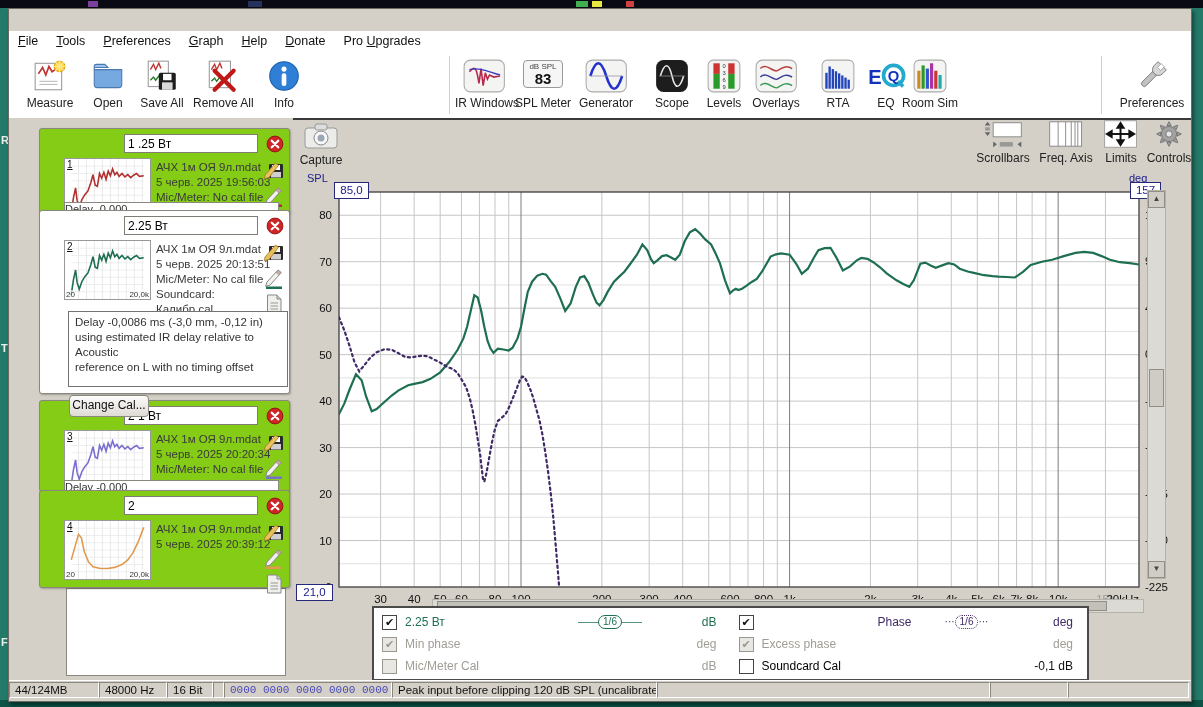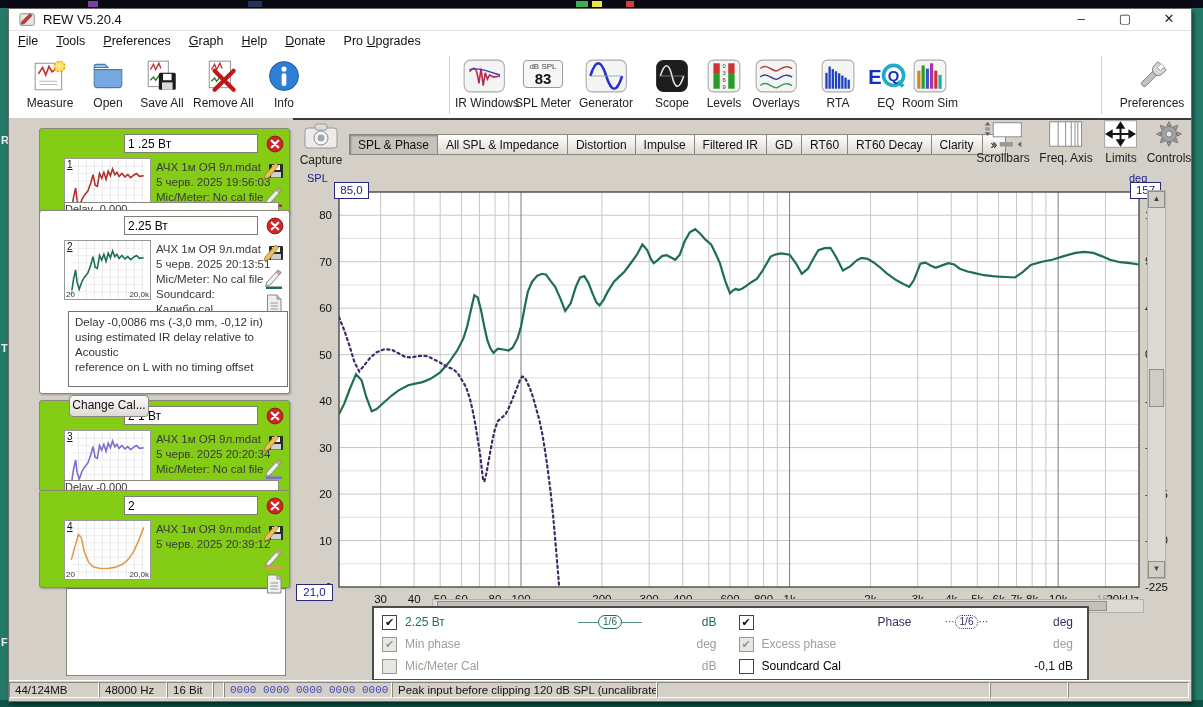--- a/index.html
+++ b/index.html
@@ -84,32 +84,20 @@
   </div>
   <div id="letters">
       <span class="side-letter" style="top: 134px;">R</span>
       <span class="side-letter" style="top: 342px;">T</span>
       <span class="side-letter" style="top: 636px;">F</span>
     </div>
   <div style="position:absolute;left:0;bottom:0;width:1203px;height:7px;background:#0c5346"></div>
 
   <div class="win">
 
-    <div class="titlebar">
-      <span class="appicon">
-        <svg viewBox="0 0 20 18">
-            <rect x="1" y="3" width="16" height="13" rx="2" fill="#e9e6e0" stroke="#8a877f"></rect>
-            <path d="M3 12 L12 3 l2.5 2 L6 14 l-3.5 .8 z" fill="#c43b3b" stroke="#7c1f1f" stroke-width=".7"></path>
-          </svg>
-      </span>
-      <span class="title-text">REW V5.20.4</span>
-      <span class="winctl" style="right:88px">–</span>
-      <span class="winctl" style="right:44px">▢</span>
-      <span class="winctl" style="right:0">✕</span>
-    </div>
 
     <div class="menubar" id="menubar"><span class="menu-item"><u>F</u>ile</span><span class="menu-item"><u>T</u>ools</span><span class="menu-item"><u>P</u>references</span><span class="menu-item"><u>G</u>raph</span><span class="menu-item"><u>H</u>elp</span><span class="menu-item"><u>D</u>onate</span><span class="menu-item">Pro <u>U</u>pgrades</span></div>
 
     <div class="toolbar">
       <div id="tb-left">
           <div class="tbtn" style="left: 12px;">
             <span class="ico"><svg viewBox="0 0 34 34">
                 <rect x="3" y="5" width="25" height="25" fill="#fff" stroke="#999"></rect>
                 <path d="M6 15l4-6 3 7 3-8 3 5 3-2" stroke="#c23333" fill="none" stroke-width="1.6"></path>
                 <line x1="7" y1="22" x2="24" y2="22" stroke="#bbb"></line>
@@ -267,32 +255,20 @@
     </div>
     <div class="gbtn" style="left:290px;top:112px;width:44px;">
       <span class="ico"><svg viewBox="0 0 36 30">
             <rect x="2" y="7" width="32" height="20" rx="3" fill="#ececea" stroke="#999"></rect>
             <rect x="12" y="3" width="12" height="6" rx="2" fill="#ddd" stroke="#999"></rect>
             <circle cx="18" cy="17" r="7" fill="#f8f8f8" stroke="#888"></circle>
             <circle cx="18" cy="17" r="3.5" fill="#9aa8b5"></circle>
           </svg></span>
       <div class="glabel">Capture</div>
     </div>
-    <div class="tabsrow" id="tabs" style="left:340px;top:125px;">
-        <div class="tab sel">SPL &amp; Phase</div>
-        <div class="tab">All SPL &amp; Impedance</div>
-        <div class="tab">Distortion</div>
-        <div class="tab">Impulse</div>
-        <div class="tab">Filtered IR</div>
-        <div class="tab">GD</div>
-        <div class="tab">RT60</div>
-        <div class="tab">RT60 Decay</div>
-        <div class="tab">Clarity</div>
-        <div class="tab">»</div>
-      </div>
     <div id="graph-right"></div>
 
     <div class="sidebar" id="sidebar">
         <div class="mpanel" style="top: 10px; height: 84px; z-index: 2;">
           <input class="name-in" value="1 .25 Вт" style="">
           <button class="delbtn"><svg viewBox="0 0 20 20">
               <circle cx="10" cy="10" r="8.8" fill="#cf2525" stroke="#8c1212"></circle>
               <path d="M6.4 6.4l7.2 7.2M13.6 6.4l-7.2 7.2" stroke="#fff" stroke-width="2.5" stroke-linecap="round"></path>
             </svg></button>
           <div class="thumb"><span class="tnum">1</span><svg width="85" height="58" viewBox="0 0 100 80">

